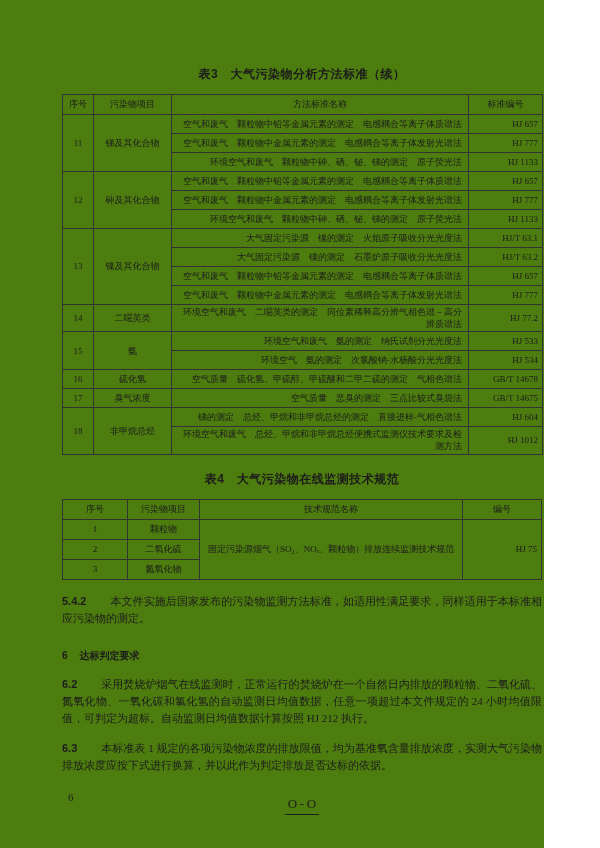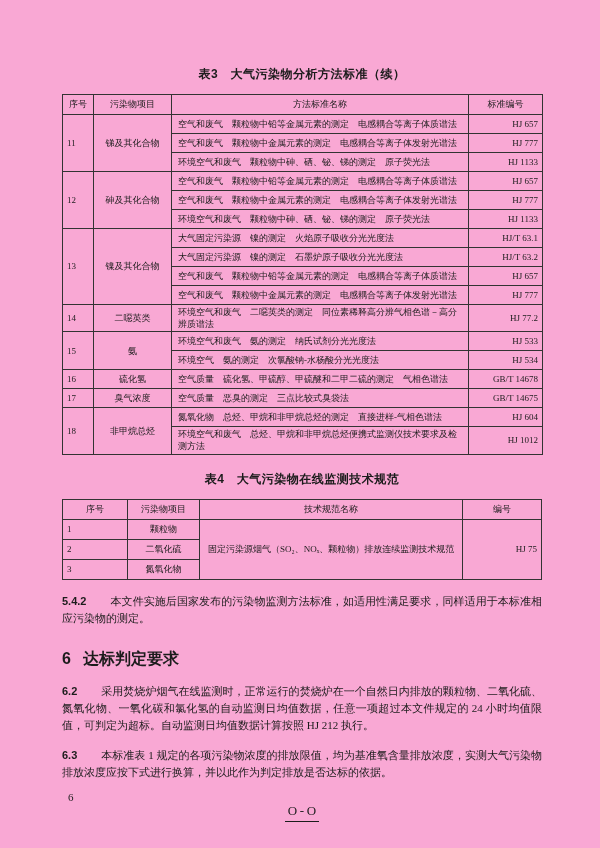--- a/index.html
+++ b/index.html
@@ -1,44 +1,44 @@
 <!DOCTYPE html>
 <html><head>
 <meta charset="utf-8">
 <style>
   html,body{margin:0;padding:0;}
   body{
     width:600px;height:848px;background:#ffffff;
     font-family:"Liberation Serif","DejaVu Serif",serif;
     color:#1c1c1c;
   }
-  .page{position:relative;width:600px;height:848px;overflow:hidden;background:#f9a8d4;}
+  .page{position:relative;width:544px;height:848px;overflow:hidden;background:#4d7c0f;}
   .content{position:absolute;left:62px;top:66px;width:480px;}
   .tbl-title{
     text-align:center;font-family:"Liberation Sans","DejaVu Sans",sans-serif;
     font-weight:bold;font-size:12px;margin:0 0 11px 0;letter-spacing:.5px;
   }
   table{border-collapse:collapse;width:100%;font-size:9px;table-layout:fixed;}
   .doc-table{border:1.5px solid #222;padding-left:20px;}
   .doc-table th,.doc-table td{border:1px solid #333;padding:1px 4px;line-height:1.35;vertical-align:middle;}
   .doc-table th{font-weight:normal;text-align:center;height:17px;}
-  .c-no{}
+  .c-no{text-align:center;}
   .c-proj{text-align:center;}
-  .c-method{text-align:left;padding:1px 6px !important;height:16px;}
+  .c-method{text-align:right;padding:1px 6px !important;height:16px;}
   .c-code{text-align:right;white-space:nowrap;}
   .t4 td{height:17px;}
   .t4 .c-spec{text-align:left;padding-left:8px !important;}
   .para{font-size:11px;line-height:17px;text-align:justify;margin:13px 0 0 0;}
   .clause-label{
     font-family:"Liberation Sans","DejaVu Sans",sans-serif;font-weight:bold;
     margin-right:24px;
   }
   .sec-heading{
     font-family:"Liberation Sans","DejaVu Sans",sans-serif;font-weight:bold;
-    font-size:16px;margin:22px 0 2px 0;
+    font-size:10px;margin:22px 0 2px 0;
   }
   .sec-heading .sec-no{margin-right:12px;}
   .gap-t4{margin-top:16px;}
   .formula{
     display:flex;justify-content:center;align-items:center;
     margin-top:22px;font-size:13px;
   }
   .frac{display:inline-flex;flex-direction:column;text-align:center;margin:0 3px;}
   .frac .num{border-bottom:1px solid #1c1c1c;padding:0 3px 2px 3px;}
   .page-number{position:absolute;left:68px;top:791px;font-size:11px;}
@@ -143,21 +143,21 @@
       <tr>
         <td class="c-no">17</td>
         <td class="c-proj">臭气浓度</td>
         <td class="c-method">空气质量　恶臭的测定　三点比较式臭袋法</td>
         <td class="c-code">GB/T 14675</td>
       </tr>
 
       <tr>
         <td class="c-no" rowspan="2">18</td>
         <td class="c-proj" rowspan="2">非甲烷总烃</td>
-        <td class="c-method">氮氧化物　总烃、甲烷和非甲烷总烃的测定　直接进样-气相色谱法</td>
+        <td class="c-method">锑的测定　总烃、甲烷和非甲烷总烃的测定　直接进样-气相色谱法</td>
         <td class="c-code">HJ 604</td>
       </tr>
       <tr>
         <td class="c-method">环境空气和废气　总烃、甲烷和非甲烷总烃便携式监测仪技术要求及检测方法</td>
         <td class="c-code">HJ 1012</td>
       </tr>
     </tbody>
       </table>
 
     <p class="tbl-title gap-t4">表4　大气污染物在线监测技术规范</p>

